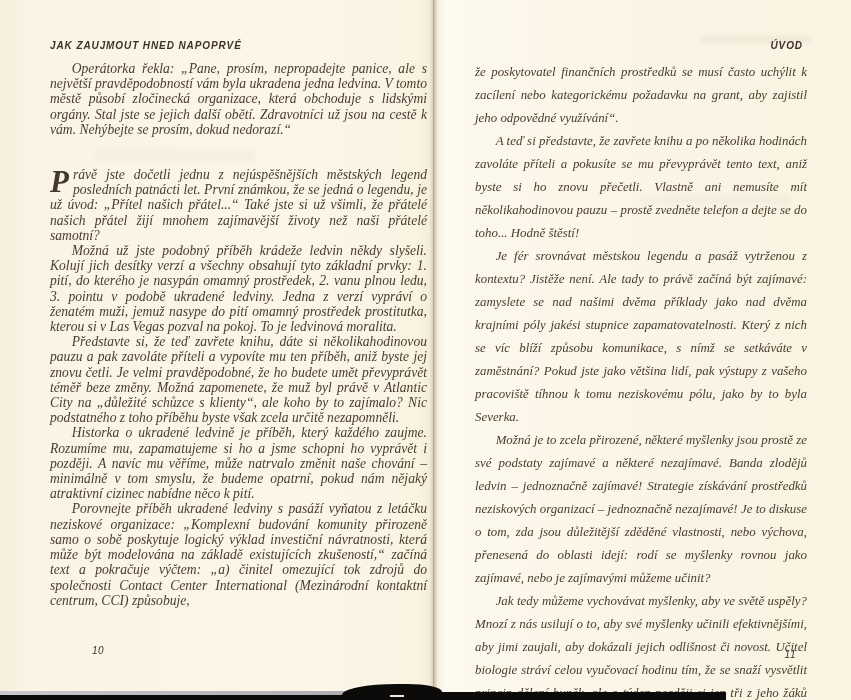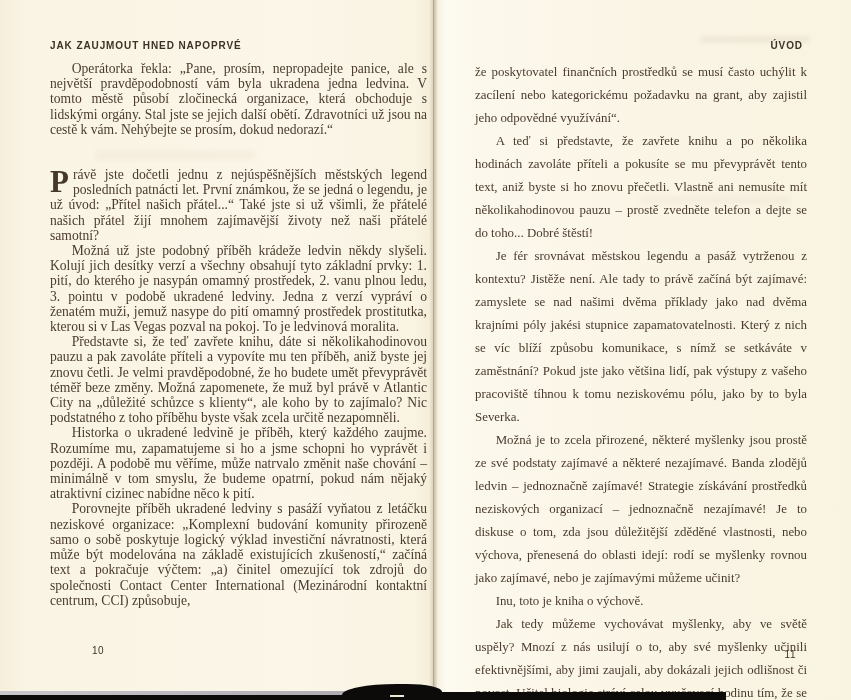--- a/index.html
+++ b/index.html
@@ -1,21 +1,21 @@
 <!DOCTYPE html>
 <html lang="cs"><head>
 <meta charset="utf-8">
 <style>
   html,body{margin:0;padding:0;}
   body{
     width:851px;height:700px;overflow:hidden;
     background:#fbf5e6;
     font-family:"Liberation Serif","DejaVu Serif",serif;
   }
-  .spread{position:relative;width:726px;height:700px;background:#fbf5e6;}
+  .spread{position:relative;width:726px;height:700px;background:#fbf5e6;font-style:italic;}
 
   
   .page{position:absolute;top:0;height:100%;}
   .page.left{
     left:0;width:433px;
     background:linear-gradient(to right,#f5eedb 0%,#faf4e4 6%,#fbf6e8 70%,#f9f3e2 96%,#f4ecd8 100%);
   }
   .page.right{
     left:433px;width:418px;
     background:linear-gradient(to right,#f2ead6 0%,#fdfaf1 3%,#fcf8ec 10%,#faf4e4 60%,#f9f3e2 100%);
@@ -102,34 +102,33 @@
 
 <div class="spread">
 
   <div class="page left">
     <div class="running-header">JAK ZAUJMOUT HNED NAPOPRVÉ</div>
     <div class="body-text">
         <p class="para indent">Operátorka řekla: „Pane, prosím, nepropadejte panice, ale s největší pravděpodobností vám byla ukradena jedna ledvina. V tomto městě působí zločinecká organizace, která obchoduje s lidskými orgány. Stal jste se jejich další obětí. Zdravotníci už jsou na cestě k vám. Nehýbejte se prosím, dokud nedorazí.“</p>
         <p class="para gap"><span class="dropcap">P</span>rávě jste dočetli jednu z nejúspěšnějších městských legend posledních patnácti let. První známkou, že se jedná o legendu, je už úvod: „Přítel našich přátel...“ Také jste si už všimli, že přátelé našich přátel žijí mnohem zajímavější životy než naši přátelé samotní?</p>
         <p class="para indent">Možná už jste podobný příběh krádeže ledvin někdy slyšeli. Kolují jich desítky verzí a všechny obsahují tyto základní prvky: 1. pití, do kterého je nasypán omamný prostředek, 2. vanu plnou ledu, 3. pointu v podobě ukradené ledviny. Jedna z verzí vypráví o ženatém muži, jemuž nasype do pití omamný prostředek prostitutka, kterou si v Las Vegas pozval na pokoj. To je ledvinová moralita.</p>
         <p class="para indent">Představte si, že teď zavřete knihu, dáte si několikahodinovou pauzu a pak zavoláte příteli a vypovíte mu ten příběh, aniž byste jej znovu četli. Je velmi pravděpodobné, že ho budete umět převyprávět téměř beze změny. Možná zapomenete, že muž byl právě v Atlantic City na „důležité schůzce s klienty“, ale koho by to zajímalo? Nic podstatného z toho příběhu byste však zcela určitě nezapomněli.</p>
-        <p class="para indent">Historka o ukradené ledvině je příběh, který každého zaujme. Rozumíme mu, zapamatujeme si ho a jsme schopni ho vyprávět i později. A podobě mu věříme, může natrvalo změnit naše chování – minimálně v tom smyslu, že budeme opatrní, pokud nám nějaký atraktivní cizinec nabídne něco k pití.</p>
+        <p class="para indent">Historka o ukradené ledvině je příběh, který každého zaujme. Rozumíme mu, zapamatujeme si ho a jsme schopni ho vyprávět i později. A navíc mu věříme, může natrvalo změnit naše chování – minimálně v tom smyslu, že budeme opatrní, pokud nám nějaký atraktivní cizinec nabídne něco k pití.</p>
         <p class="para indent">Porovnejte příběh ukradené ledviny s pasáží vyňatou z letáčku neziskové organizace: „Komplexní budování komunity přirozeně samo o sobě poskytuje logický výklad investiční návratnosti, která může být modelována na základě existujících zkušeností,“ začíná text a pokračuje výčtem: „a) činitel omezující tok zdrojů do společnosti Contact Center International (Mezinárodní kontaktní centrum, CCI) způsobuje,</p>
       </div>
     <div class="page-number">10</div>
   </div>
 
   <div class="page right">
     <div class="running-header">ÚVOD</div>
     <div class="body-text">
         <p class="para">že poskytovatel finančních prostředků se musí často uchýlit k zacílení nebo kategorickému požadavku na grant, aby zajistil jeho odpovědné využívání“.</p>
-        <p class="para indent">A teď si představte, že zavřete knihu a po několika hodinách zavoláte příteli a pokusíte se mu převyprávět tento text, aniž byste si ho znovu přečetli. Vlastně ani nemusíte mít několikahodinovou pauzu – prostě zvedněte telefon a dejte se do toho... Dobré štěstí!</p>
+        <p class="para indent">A teď si představte, že zavřete knihu a po několika hodinách zavoláte příteli a pokusíte se mu převyprávět tento text, aniž byste si ho znovu přečetli. Vlastně ani nemusíte mít několikahodinovou pauzu – prostě zvedněte telefon a dejte se do toho... Hodně štěstí!</p>
         <p class="para indent">Je fér srovnávat městskou legendu a pasáž vytrženou z kontextu? Jistěže není. Ale tady to právě začíná být zajímavé: zamyslete se nad našimi dvěma příklady jako nad dvěma krajními póly jakési stupnice zapamatovatelnosti. Který z nich se víc blíží způsobu komunikace, s nímž se setkáváte v zaměstnání? Pokud jste jako většina lidí, pak výstupy z vašeho pracoviště tíhnou k tomu neziskovému pólu, jako by to byla Severka.</p>
         <p class="para indent">Možná je to zcela přirozené, některé myšlenky jsou prostě ze své podstaty zajímavé a některé nezajímavé. Banda zlodějů ledvin – jednoznačně zajímavé! Strategie získávání prostředků neziskových organizací – jednoznačně nezajímavé! Je to diskuse o tom, zda jsou důležitější zděděné vlastnosti, nebo výchova, přenesená do oblasti idejí: rodí se myšlenky rovnou jako zajímavé, nebo je zajímavými můžeme učinit?</p>
-        <p class="para indent">Inu, toto je kniha o výchově.</p>
         <p class="para indent">Jak tedy můžeme vychovávat myšlenky, aby ve světě uspěly? Mnozí z nás usilují o to, aby své myšlenky učinili efektivnějšími, aby jimi zaujali, aby dokázali jejich odlišnost či novost. Učitel biologie stráví celou vyučovací hodinu tím, že se snaží vysvětlit princip dělení buněk, ale o týden později si jen tři z jeho žáků vzpomenou, co to je. Manažer uspořádá ve firmě školení o zavedení nové metodiky, přítomní zaměstnanci nadšeně pokyvují hlavami, ale druhý den ráno všichni do jednoho začínají znovu s tou starou.</p>
         <p class="para indent">Dobré myšlenky se ve světě špatně prosazují. To jen bizarní příběhy jako ten o krádeži ledviny nepřestávají (a to bez jakékoli vnější podpory) kolovat mezi lidmi.</p>
       </div>
     <div class="page-number">11</div>
   </div>
 
   <div class="gutter"></div>
   <div class="gutter-line"></div>
 
   <div class="smudge s1"></div>

